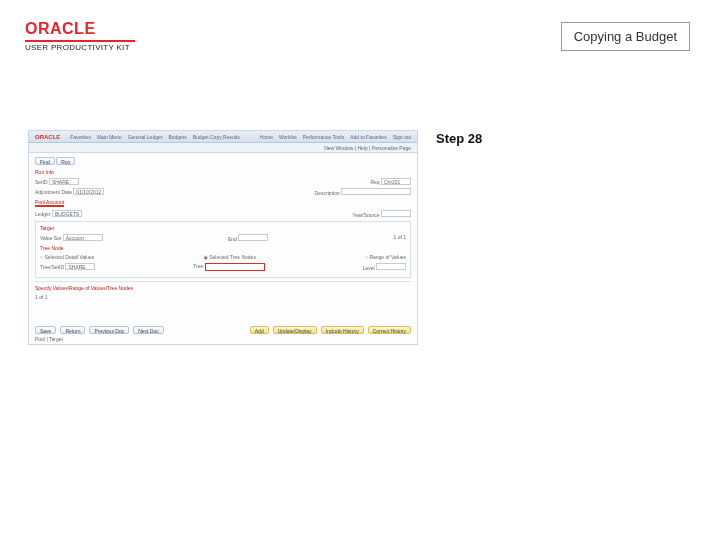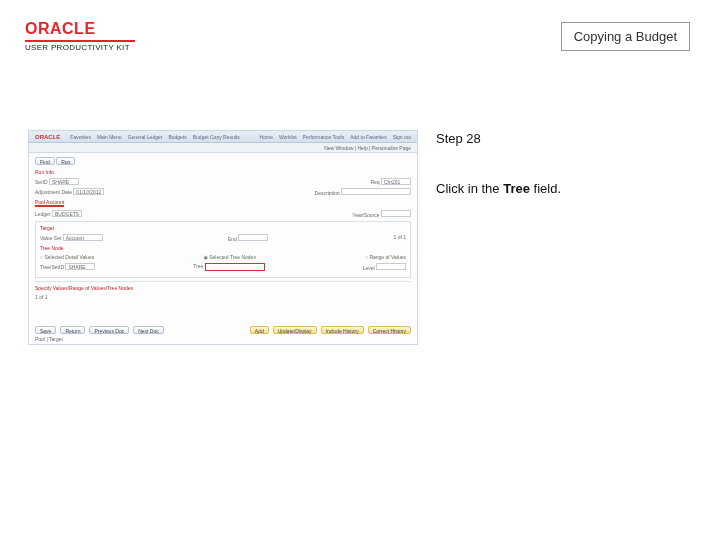--- a/index.html
+++ b/index.html
@@ -131,21 +131,21 @@
     gap: 4px;
   }
   .ss-bottombar .ss-btn.yellow { background: linear-gradient(#fff6cf,#f5df8a); border-color: #d8c05a; }
   .ss-corner { position: absolute; left: 6px; bottom: 2px; font-size: 5px; }
   .instructions {
     flex: 1;
     font-size: 13px;
     line-height: 1.35;
     color: #111;
   }
-  .step-label { margin-bottom: 32px; }
+  .step-label { margin-bottom: 40px; font-weight: bold; }
   .para1 { margin-bottom: 20px; }
   .bold { font-weight: bold; }
 </style>
 </head>
 <body>
 
 <div class="header-logo">
   <div class="oracle-wordmark">ORACLE</div>
   <div class="kit-divider"></div>
   <div class="kit-text">USER PRODUCTIVITY KIT</div>
@@ -235,18 +235,15 @@
       <span class="ss-btn yellow">Add</span>
       <span class="ss-btn yellow">Update/Display</span>
       <span class="ss-btn yellow">Include History</span>
       <span class="ss-btn yellow">Correct History</span>
     </div>
     <div class="ss-corner">Pool | Target</div>
   </div>
 
   <div class="instructions">
     <div class="step-label">Step 28</div>
-    <div>
-      <span>Click in the </span><span class="bold">Tree</span><span> field.</span>
-    </div>
   </div>
 
 </div>
 
 </body></html>

